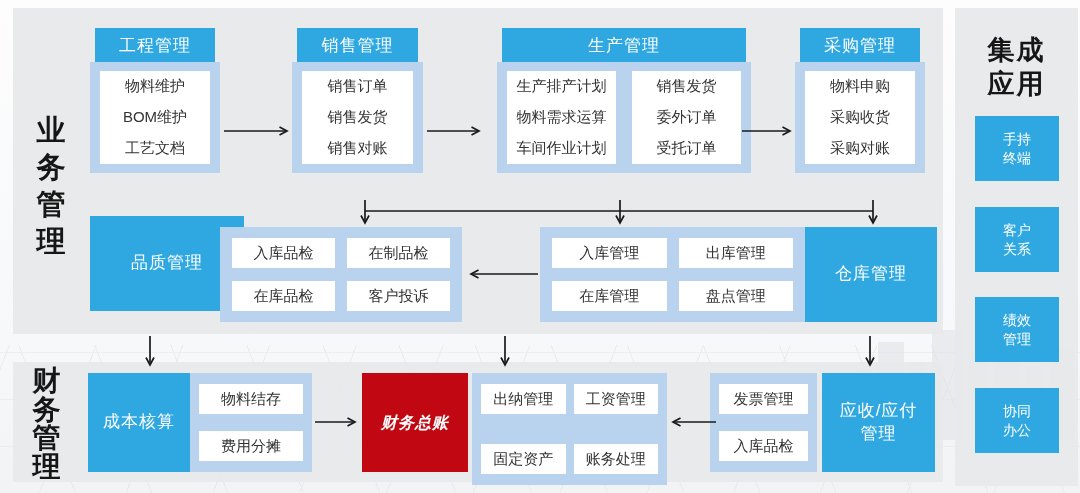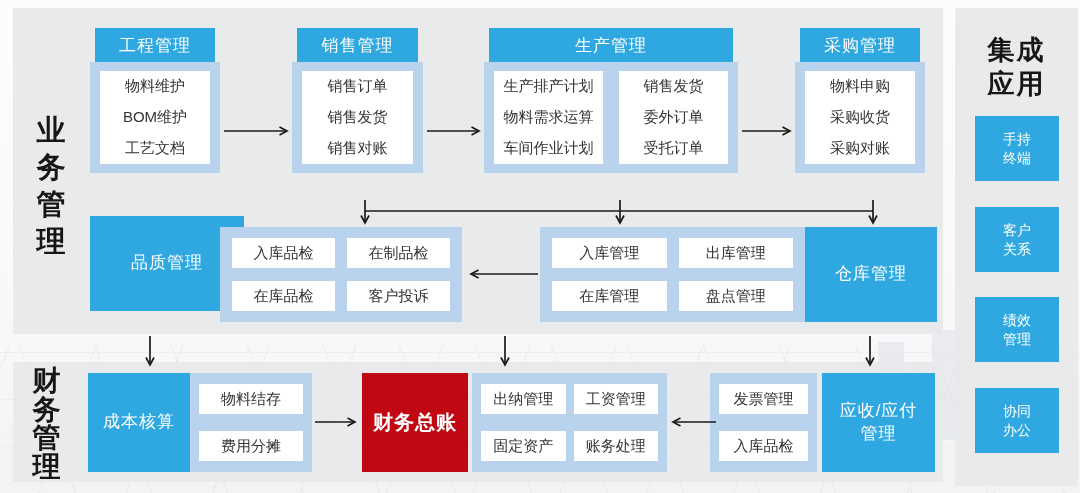--- a/index.html
+++ b/index.html
@@ -55,21 +55,21 @@
   .cell{
     background:#fff;height:31px;display:flex;align-items:center;justify-content:center;
     font-size:15px;font-weight:500;color:#333;white-space:nowrap;
   }
   
   .bigbox{
     position:absolute;background:var(--c-accent);color:#fff;
     display:flex;align-items:center;justify-content:center;text-align:center;
     font-size:17px;font-weight:500;letter-spacing:1px;white-space:pre-line;line-height:1.35;
   }
-  .bigbox.red{background:var(--c-red);font-size:20px;font-weight:700;}
+  .bigbox.red{background:var(--c-red);font-size:16px;font-weight:700;font-style:italic;}
   
   .ctr{position:absolute;background:var(--c-container);}
   .ctr.grid22{
     display:grid;grid-template-columns:1fr 1fr;grid-template-rows:30px 30px;
     align-content:space-between;column-gap:12px;padding:11px 12px;box-sizing:border-box;
   }
   .ctr.stack{
     display:flex;flex-direction:column;justify-content:space-between;
     padding:11px 9px;box-sizing:border-box;
   }
@@ -124,21 +124,21 @@
 
   <div class="col" style="left:292px;width:131px">
     <div class="col-header">销售管理</div>
     <div class="col-body">
       <div class="cell">销售订单</div>
       <div class="cell">销售发货</div>
       <div class="cell">销售对账</div>
     </div>
   </div>
 
-  <div class="col" style="left:484px;width:254px">
+  <div class="col" style="left:497px;width:254px">
     <div class="col-header">生产管理</div>
     <div class="col-body grid2">
       <div class="cell">生产排产计划</div>
       <div class="cell">销售发货</div>
       <div class="cell">物料需求运算</div>
       <div class="cell">委外订单</div>
       <div class="cell">车间作业计划</div>
       <div class="cell">受托订单</div>
     </div>
   </div>
@@ -166,21 +166,21 @@
     <div class="cell">盘点管理</div>
   </div>
   <div class="bigbox" style="left:805px;top:227px;width:132px;height:95px">仓库管理</div>
 
   <div class="bigbox" style="left:88px;top:373px;width:102px;height:99px">成本核算</div>
   <div class="ctr stack" style="left:190px;top:373px;width:122px;height:99px">
     <div class="cell">物料结存</div>
     <div class="cell">费用分摊</div>
   </div>
   <div class="bigbox red" style="left:362px;top:373px;width:106px;height:99px">财务总账</div>
-  <div class="ctr grid22" style="left:472px;top:373px;width:195px;height:99px;column-gap:8px;padding:11px 9px">
+  <div class="ctr grid22" style="left:472px;top:373px;width:195px;height:112px;column-gap:8px;padding:11px 9px">
     <div class="cell">出纳管理</div>
     <div class="cell">工资管理</div>
     <div class="cell">固定资产</div>
     <div class="cell">账务处理</div>
   </div>
   <div class="ctr stack" style="left:710px;top:373px;width:107px;height:99px">
     <div class="cell">发票管理</div>
     <div class="cell">入库品检</div>
   </div>
   <div class="bigbox" style="left:822px;top:373px;width:113px;height:99px">应收/应付

